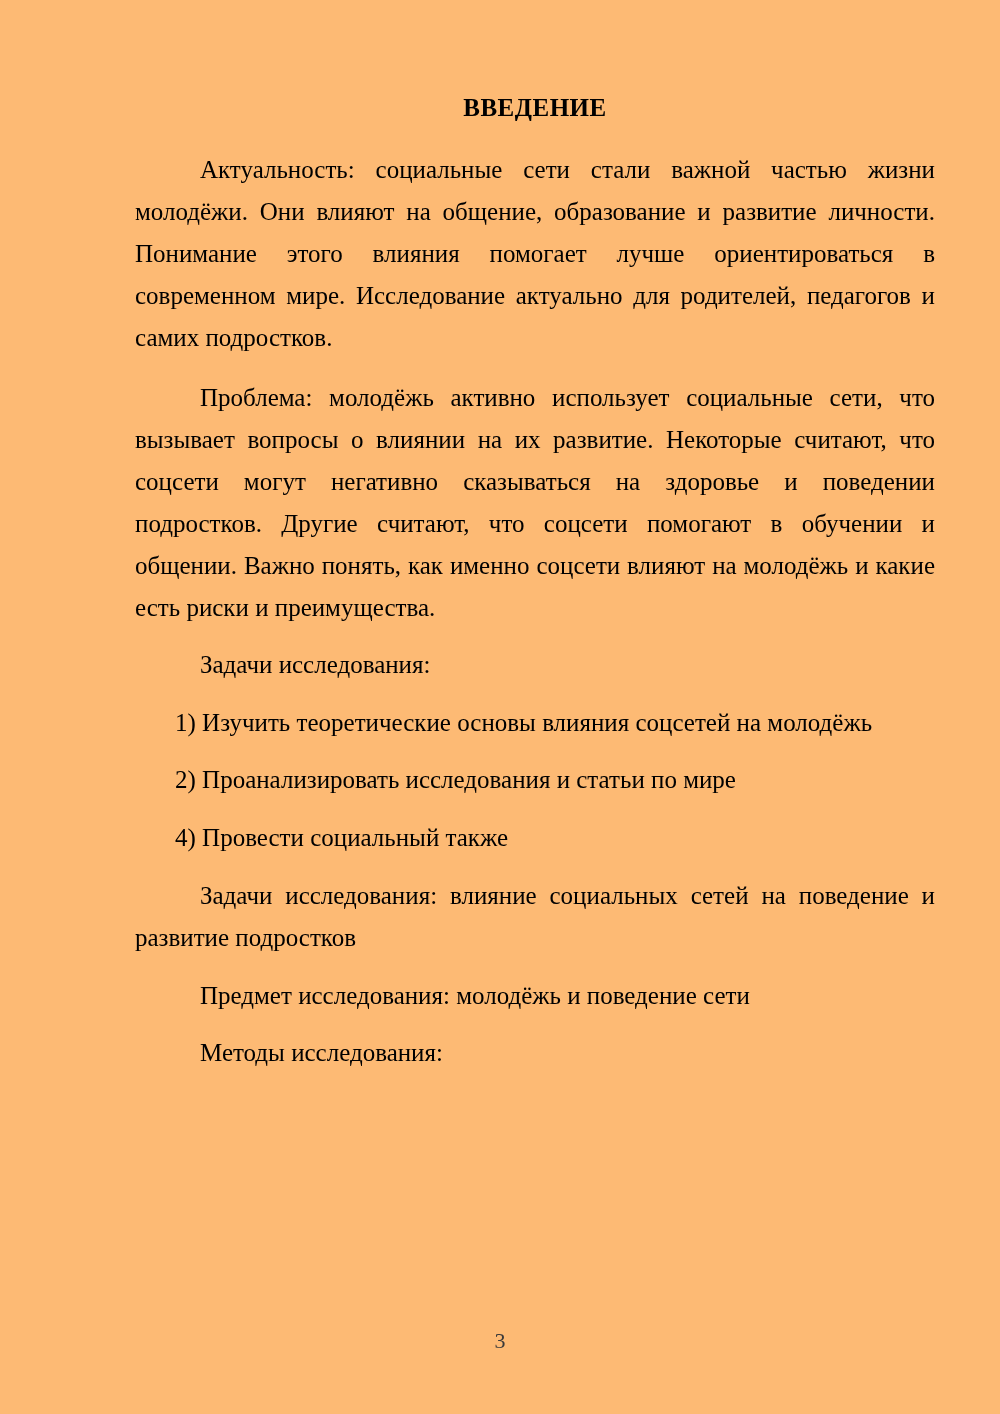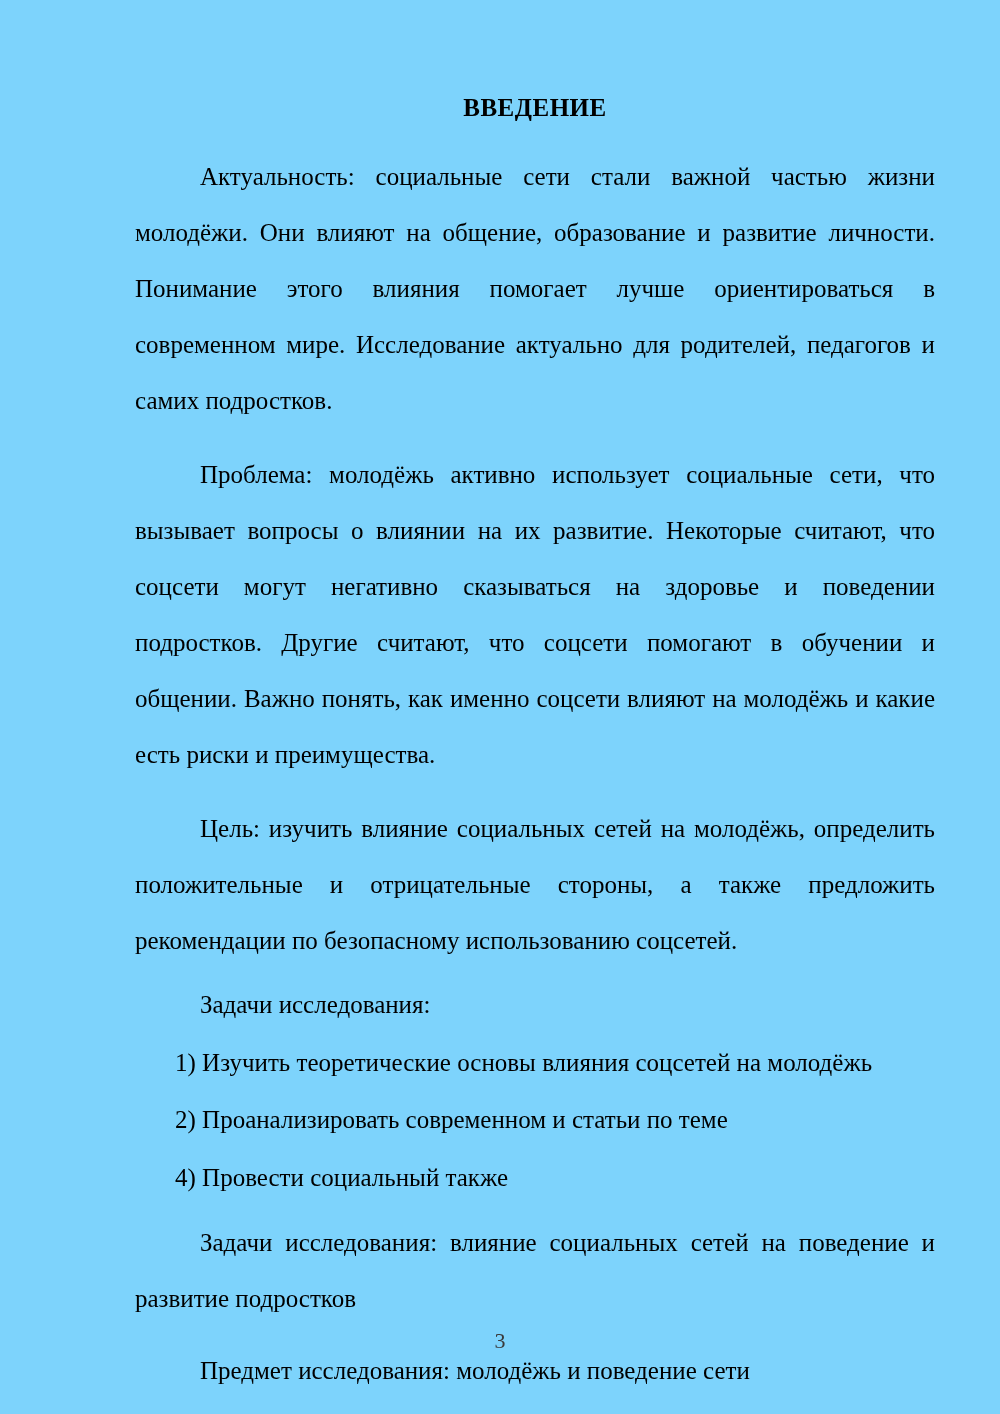--- a/index.html
+++ b/index.html
@@ -6,21 +6,21 @@
   html, body {
     margin: 0;
     padding: 0;
     background: #ffffff;
   }
   .page {
     position: relative;
     width: 1000px;
     height: 1414px;
     margin: 0 auto;
-    background: #7dd3fc;
+    background: #fdba74;
     box-sizing: border-box;
     font-family: "Liberation Serif", "DejaVu Serif", serif;
     color: #000000;
     overflow: hidden;
   }
   .content {
     position: absolute;
     left: 135px;
     top: 0;
     width: 800px;
@@ -29,21 +29,21 @@
     font-size: 25px;
     font-weight: bold;
     text-align: center;
     letter-spacing: 0.5px;
     margin: 0;
     padding-top: 92px;
     line-height: 1.25;
   }
   .para {
     font-size: 25px;
-    line-height: 56px;
+    line-height: 42px;
     text-align: justify;
     text-justify: inter-word;
     text-indent: 65px;
     margin: 0;
     padding-top: 18px;
     hyphens: none;
   }
   .para.first-para {
     padding-top: 26px;
   }
@@ -96,32 +96,31 @@
 
 <div class="page">
   <div class="content">
 
     <h1 class="doc-heading">ВВЕДЕНИЕ</h1>
 
     <p class="para first-para">Актуальность: социальные сети стали важной частью жизни молодёжи. Они влияют на общение, образование и развитие личности. Понимание этого влияния помогает лучше ориентироваться в современном мире. Исследование актуально для родителей, педагогов и самих подростков.</p>
 
     <p class="para">Проблема: молодёжь активно использует социальные сети, что вызывает вопросы о влиянии на их развитие. Некоторые считают, что соцсети могут негативно сказываться на здоровье и поведении подростков. Другие считают, что соцсети помогают в обучении и общении. Важно понять, как именно соцсети влияют на молодёжь и какие есть риски и преимущества.</p>
 
-    <p class="para">Цель: изучить влияние социальных сетей на молодёжь, определить положительные и отрицательные стороны, а также предложить рекомендации по безопасному использованию соцсетей.</p>
 
     <p class="label-line">Задачи исследования:</p>
 
     <ul class="list">
       <li class="list-item">
         <span class="marker">1) </span>
         <span class="item-text">Изучить теоретические основы влияния соцсетей на молодёжь</span>
       </li>
       <li class="list-item">
         <span class="marker">2) </span>
-        <span class="item-text">Проанализировать современном и статьи по теме</span>
+        <span class="item-text">Проанализировать исследования и статьи по мире</span>
       </li>
       <li class="list-item">
         <span class="marker">4) </span>
         <span class="item-text">Провести социальный также</span>
       </li>
     </ul>
 
     <p class="para">Задачи исследования: влияние социальных сетей на поведение и развитие подростков</p>
 
     <p class="para tight">Предмет исследования: молодёжь и поведение сети</p>

